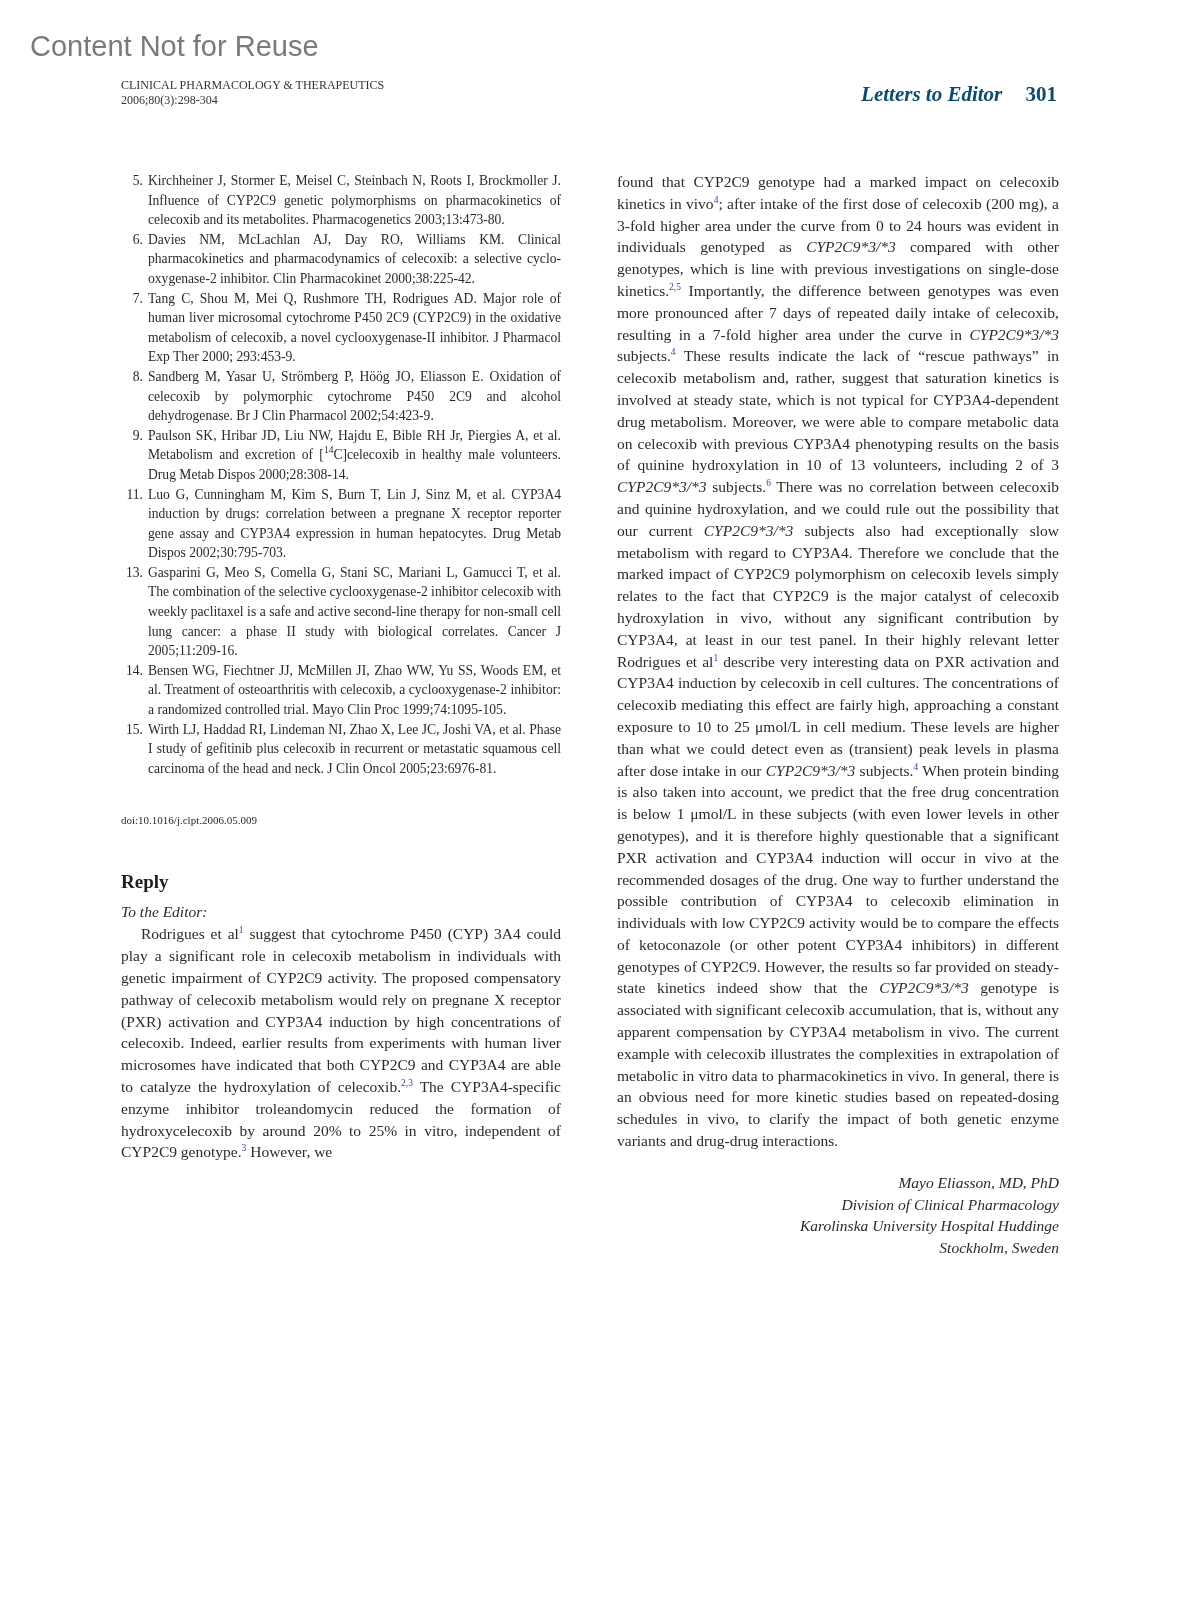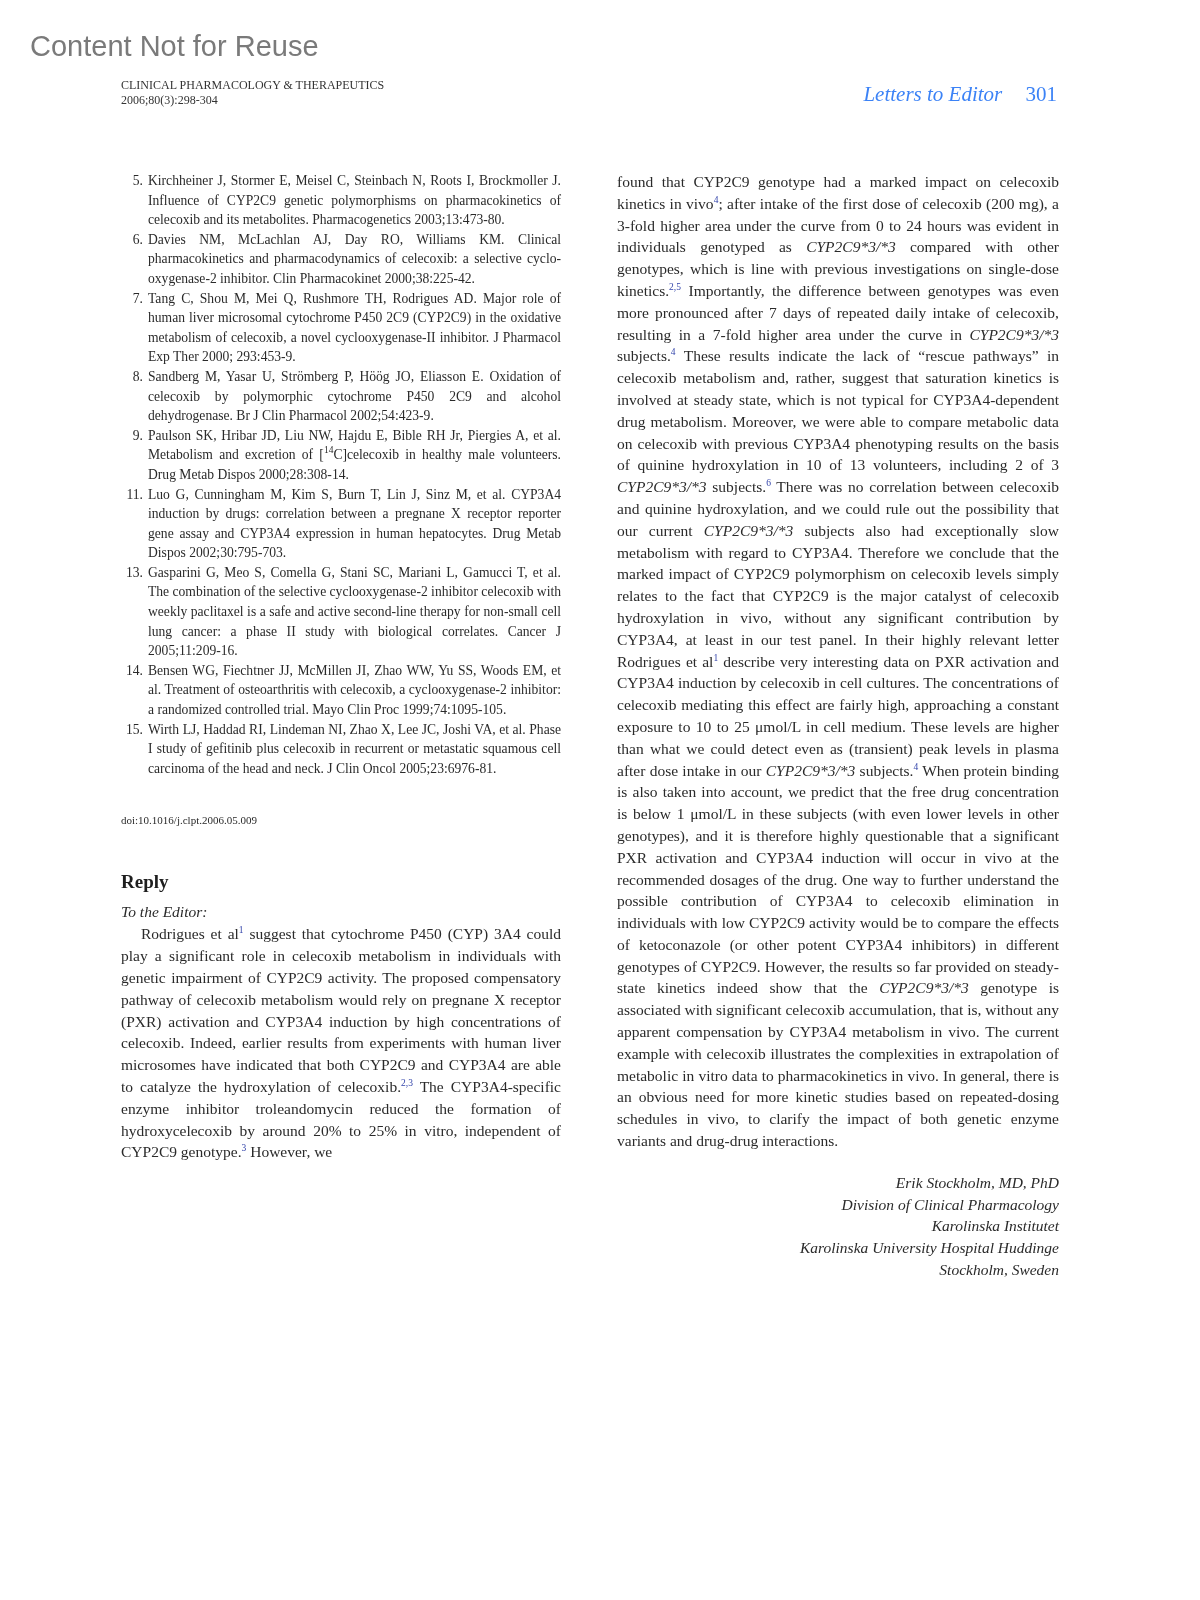--- a/index.html
+++ b/index.html
@@ -2,21 +2,21 @@
 <html><head>
 <meta charset="utf-8">
 <style>
   html, body { margin: 0; padding: 0; background: #ffffff; }
   body { width: 1200px; height: 1600px; position: relative; overflow: hidden;
          font-family: "Liberation Serif", "DejaVu Serif", serif; color: #2a2a2a; }
   .watermark { position: absolute; left: 30px; top: 30px; font-family: "Liberation Sans", "DejaVu Sans", sans-serif;
                font-size: 29px; color: #7a7a7a; letter-spacing: 0; }
   .journal { position: absolute; left: 121px; top: 78px; font-size: 12px; line-height: 15px; color: #333; }
   .journal .jname { letter-spacing: 0; text-align: center; }
-  .running { position: absolute; right: 143px; top: 82px; font-size: 21px; color: #3b82f6; }
+  .running { position: absolute; right: 143px; top: 82px; font-size: 21px; color: #0c4a6e; font-weight: bold; }
   .running .section { font-style: italic; margin-right: 18px; }
   .running .pageno { font-size: 21px; }
 
   .col-left { position: absolute; left: 121px; top: 171px; width: 440px; }
   .col-right { position: absolute; left: 617px; top: 171px; width: 442px; }
 
   .refs { margin: 0; padding: 0; list-style: none; }
   .ref { position: relative; padding-left: 27px; font-size: 13.6px; line-height: 19.6px; text-align: justify; }
   .ref .num { position: absolute; left: 0; width: 22px; text-align: right; }
 
@@ -68,19 +68,18 @@
     <span>Rodrigues et al</span><sup class="cite">1</sup><span> suggest that cytochrome P450 (CYP) 3A4 could play a significant role in celecoxib metabolism in individuals with genetic impairment of CYP2C9 activity. The proposed compensatory pathway of celecoxib metabolism would rely on pregnane X receptor (PXR) activation and CYP3A4 induction by high concentrations of celecoxib. Indeed, earlier results from experiments with human liver microsomes have indicated that both CYP2C9 and CYP3A4 are able to catalyze the hydroxylation of celecoxib.</span><sup class="cite">2,3</sup><span> The CYP3A4-specific enzyme inhibitor troleandomycin reduced the formation of hydroxycelecoxib by around 20% to 25% in vitro, independent of CYP2C9 genotype.</span><sup class="cite">3</sup><span> However, we</span>
   </p>
 </div>
 
 <div class="col-right">
   <p class="body-text" style="margin:0;">
     <span>found that CYP2C9 genotype had a marked impact on celecoxib kinetics in vivo</span><sup class="cite">4</sup><span>; after intake of the first dose of celecoxib (200 mg), a 3-fold higher area under the curve from 0 to 24 hours was evident in individuals genotyped as </span><span class="it">CYP2C9*3/*3</span><span> compared with other genotypes, which is line with previous investigations on single-dose kinetics.</span><sup class="cite">2,5</sup><span> Importantly, the difference between genotypes was even more pronounced after 7 days of repeated daily intake of celecoxib, resulting in a 7-fold higher area under the curve in </span><span class="it">CYP2C9*3/*3</span><span> subjects.</span><sup class="cite">4</sup><span> These results indicate the lack of “rescue pathways” in celecoxib metabolism and, rather, suggest that saturation kinetics is involved at steady state, which is not typical for CYP3A4-dependent drug metabolism. Moreover, we were able to compare metabolic data on celecoxib with previous CYP3A4 phenotyping results on the basis of quinine hydroxylation in 10 of 13 volunteers, including 2 of 3 </span><span class="it">CYP2C9*3/*3</span><span> subjects.</span><sup class="cite">6</sup><span> There was no correlation between celecoxib and quinine hydroxylation, and we could rule out the possibility that our current </span><span class="it">CYP2C9*3/*3</span><span> subjects also had exceptionally slow metabolism with regard to CYP3A4. Therefore we conclude that the marked impact of CYP2C9 polymorphism on celecoxib levels simply relates to the fact that CYP2C9 is the major catalyst of celecoxib hydroxylation in vivo, without any significant contribution by CYP3A4, at least in our test panel. In their highly relevant letter Rodrigues et al</span><sup class="cite">1</sup><span> describe very interesting data on PXR activation and CYP3A4 induction by celecoxib in cell cultures. The concentrations of celecoxib mediating this effect are fairly high, approaching a constant exposure to 10 to 25 μmol/L in cell medium. These levels are higher than what we could detect even as (transient) peak levels in plasma after dose intake in our </span><span class="it">CYP2C9*3/*3</span><span> subjects.</span><sup class="cite">4</sup><span> When protein binding is also taken into account, we predict that the free drug concentration is below 1 μmol/L in these subjects (with even lower levels in other genotypes), and it is therefore highly questionable that a significant PXR activation and CYP3A4 induction will occur in vivo at the recommended dosages of the drug. One way to further understand the possible contribution of CYP3A4 to celecoxib elimination in individuals with low CYP2C9 activity would be to compare the effects of ketoconazole (or other potent CYP3A4 inhibitors) in different genotypes of CYP2C9. However, the results so far provided on steady-state kinetics indeed show that the </span><span class="it">CYP2C9*3/*3</span><span> genotype is associated with significant celecoxib accumulation, that is, without any apparent compensation by CYP3A4 metabolism in vivo. The current example with celecoxib illustrates the complexities in extrapolation of metabolic in vitro data to pharmacokinetics in vivo. In general, there is an obvious need for more kinetic studies based on repeated-dosing schedules in vivo, to clarify the impact of both genetic enzyme variants and drug-drug interactions.</span>
   </p>
 
   <div class="signature">
-    <div>Erik Stockholm, MD, PhD</div>
+    <div>Mayo Eliasson, MD, PhD</div>
     <div>Division of Clinical Pharmacology</div>
-    <div>Karolinska Institutet</div>
     <div>Karolinska University Hospital Huddinge</div>
     <div>Stockholm, Sweden</div>
   </div>
 </div>
 
 </body></html>

